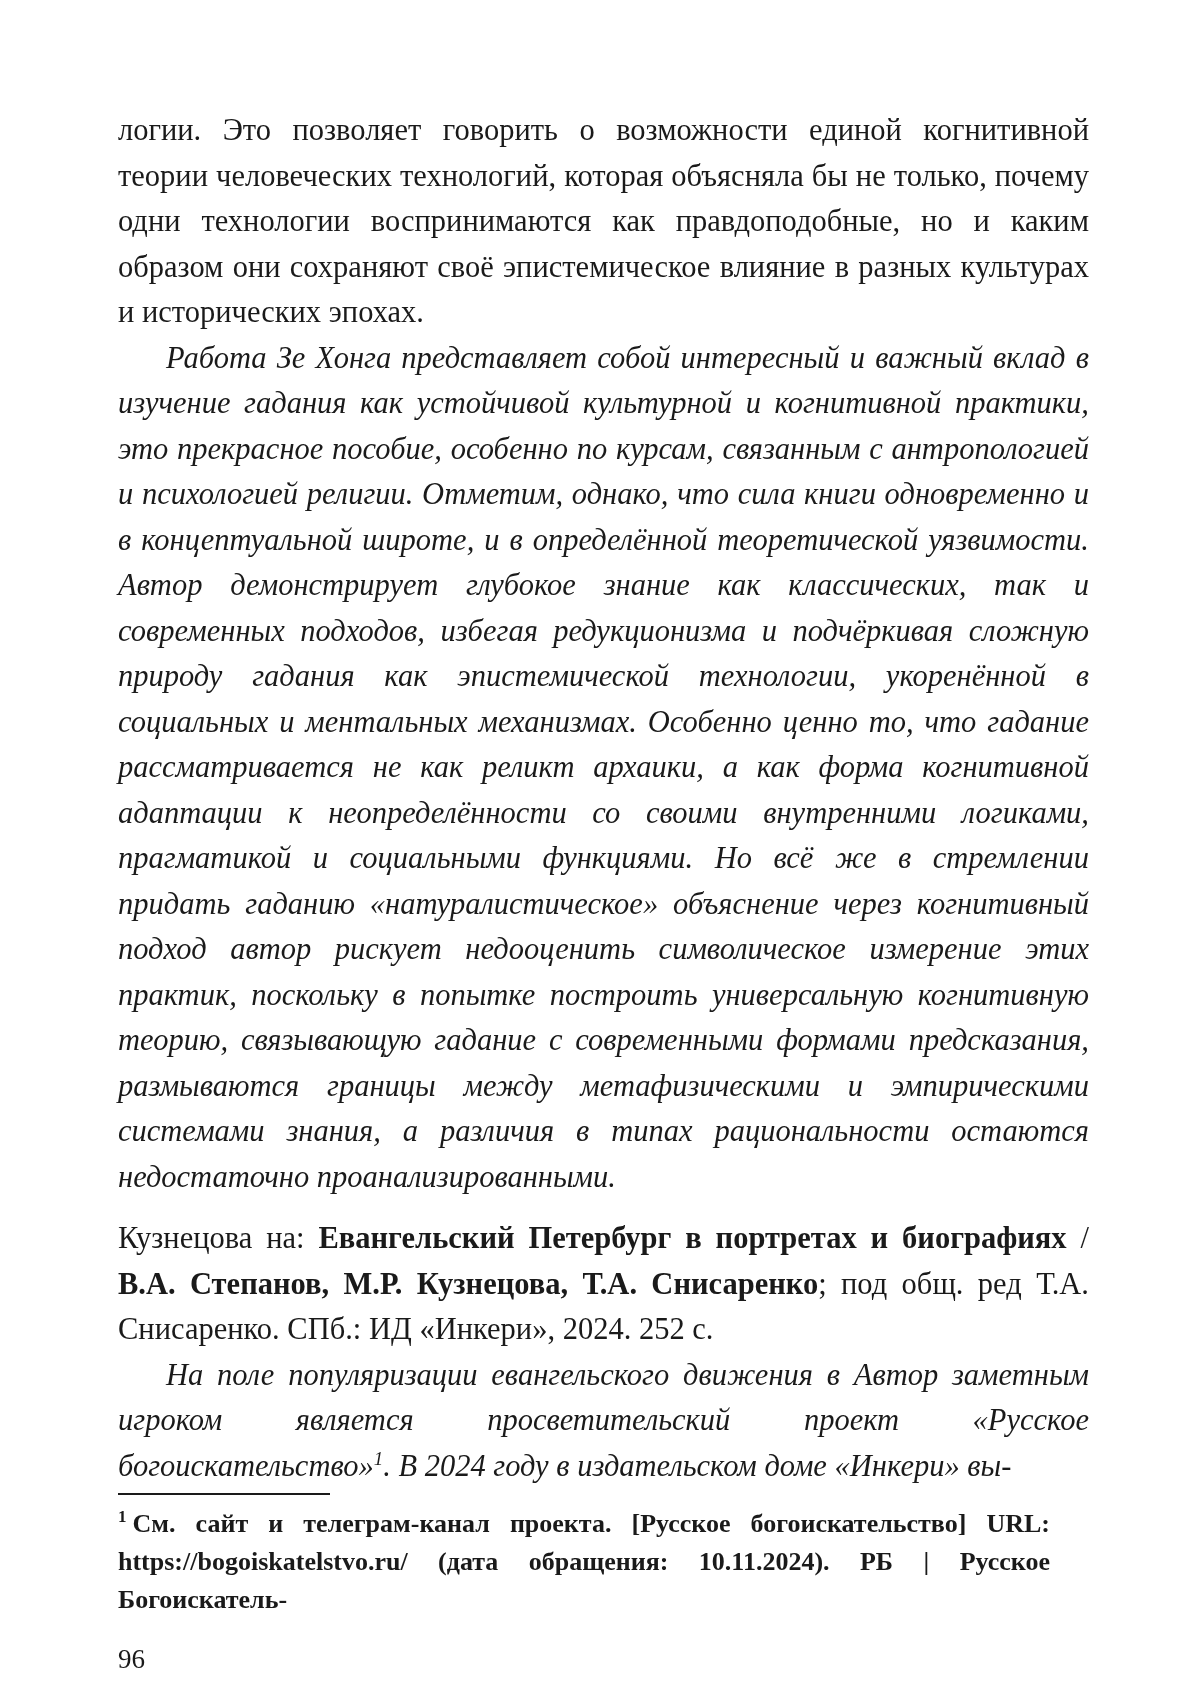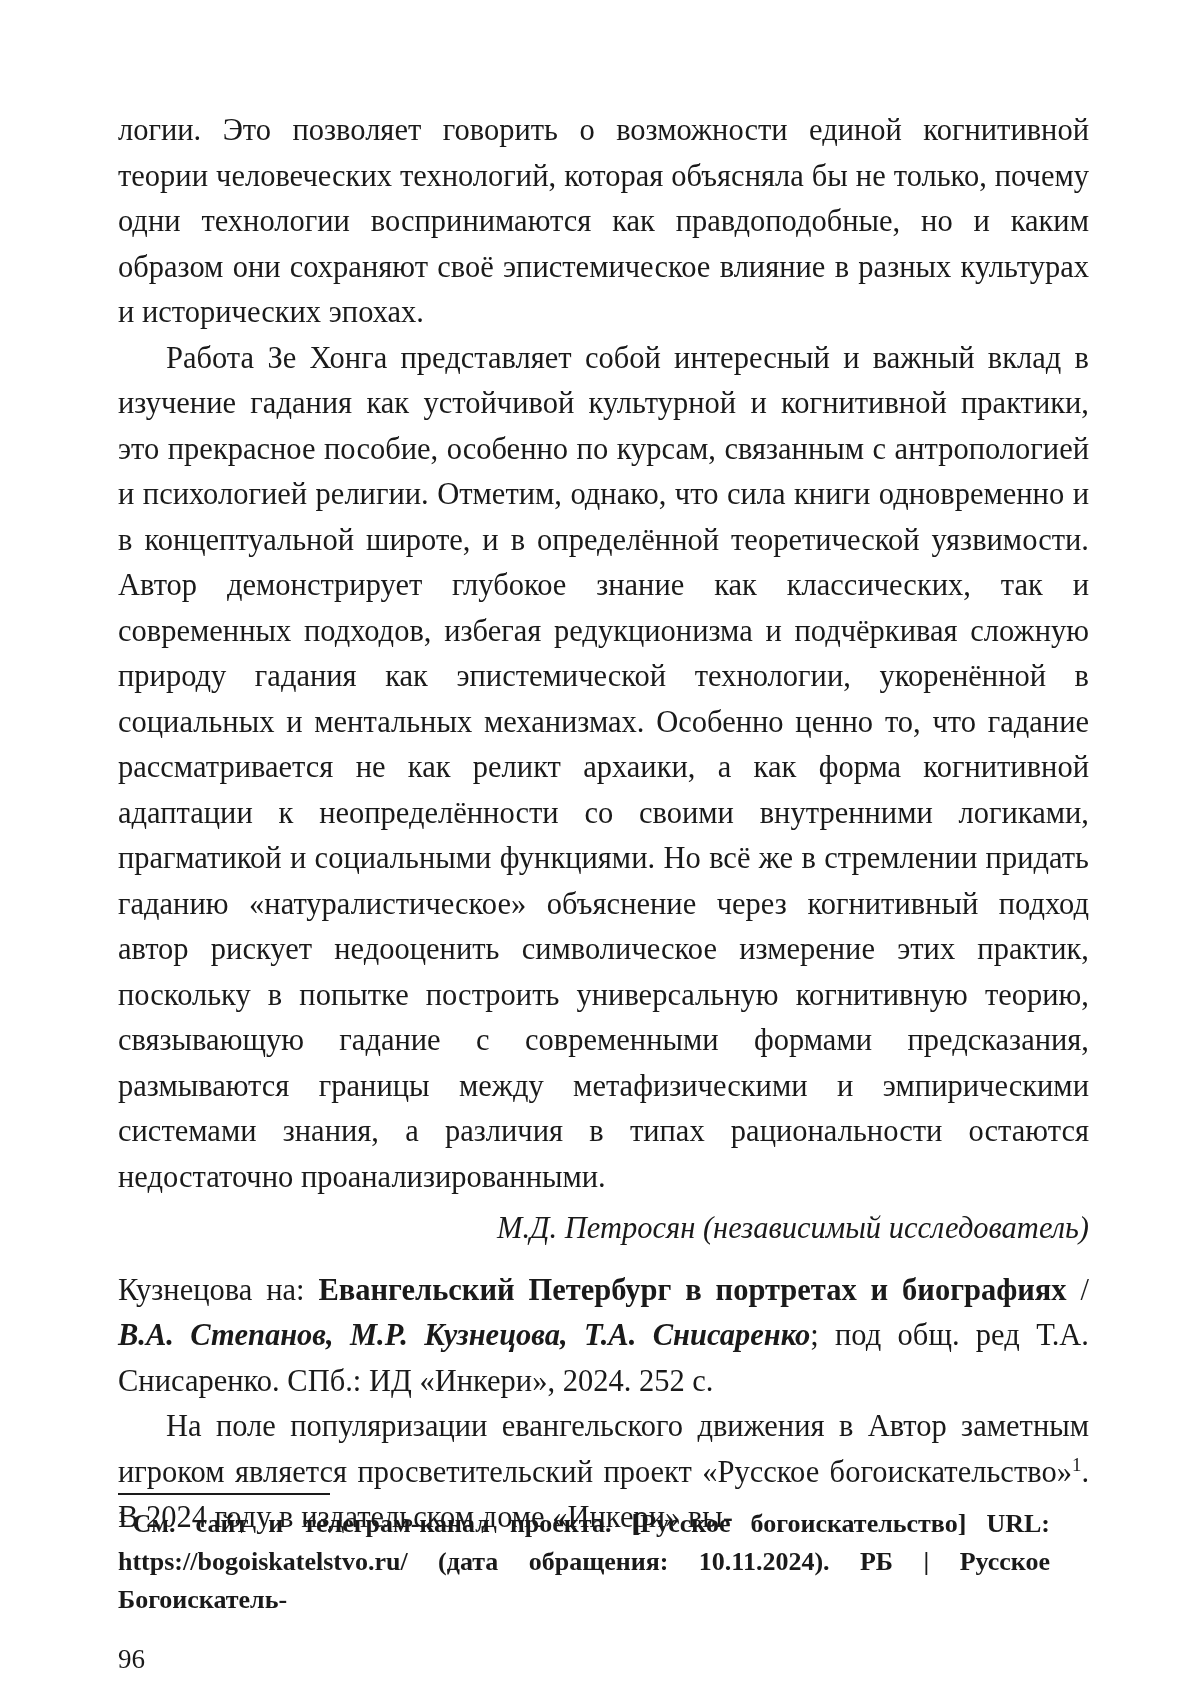--- a/index.html
+++ b/index.html
@@ -28,38 +28,38 @@
     line-height: 45.5px;
     text-align: justify;
     text-justify: inter-word;
     hyphens: manual;
   }
   p {
     margin: 0;
   }
   p.indent {
     text-indent: 48px;
+    font-style: italic;
   }
   .signature {
     margin-top: 6px;
     text-align: right;
     font-style: italic;
     font-size: 30.5px;
     line-height: 45.5px;
   }
   .review-head {
     margin-top: 16px;
   }
   .bold {
     font-weight: bold;
     font-family: Liberation Serif, serif;
   }
   .bold-ital {
     font-weight: bold;
-    font-style: italic;
   }
   sup {
     font-size: 0.62em;
     vertical-align: super;
     line-height: 0;
   }
   .footnote-zone {
     position: absolute;
     left: 118px;
     right: 118px;
@@ -95,21 +95,20 @@
 <body>
 
 <div class="page">
 
   <div class="body-text">
 
     <p class="para">логии. Это позволяет говорить о возможности единой когнитивной теории человеческих технологий, которая объясняла бы не только, почему одни технологии воспринимаются как правдоподобные, но и каким образом они сохраняют своё эпистемическое влияние в разных культурах и исторических эпохах.</p>
 
     <p class="para indent">Работа Зе Хонга представляет собой интересный и важный вклад в изучение гадания как устойчивой культурной и когнитивной практики, это прекрасное пособие, особенно по курсам, связанным с антропологией и психологией религии. Отметим, однако, что сила книги одновременно и в концептуальной широте, и в определённой теоретической уязвимости. Автор демонстрирует глубокое знание как классических, так и современных подходов, избегая редукционизма и подчёркивая сложную природу гадания как эпистемической технологии, укоренённой в социальных и ментальных механизмах. Особенно ценно то, что гадание рассматривается не как реликт архаики, а как форма когнитивной адаптации к неопределённости со своими внутренними логиками, прагматикой и социальными функциями. Но всё же в стремлении придать гаданию «натуралистическое» объяснение через когнитивный подход автор рискует недооценить символическое измерение этих практик, поскольку в попытке построить универсальную когнитивную теорию, связывающую гадание с современными формами предсказания, размываются границы между метафизическими и эмпирическими системами знания, а различия в типах рациональности остаются недостаточно проанализированными.</p>
 
-    <div class="signature">М.Д. Петросян (независимый исследователь)</div>
 
     <p class="review-head">
       <span>Кузнецова на: </span><span class="bold">Евангельский Петербург в портретах и биографиях</span><span> / </span><span class="bold-ital">В.А. Степанов, М.Р. Кузнецова, Т.А. Снисаренко</span><span>; под общ. ред Т.А. Снисаренко. СПб.: ИД «Инкери», 2024. 252 с.</span>
     </p>
 
     <p class="indent">
       <span>На поле популяризации евангельского движения в Автор заметным игроком является просветительский проект «Русское богоискательство»</span><sup>1</sup><span>. В 2024 году в издательском доме «Инкери» вы-</span>
     </p>
 
   </div>

